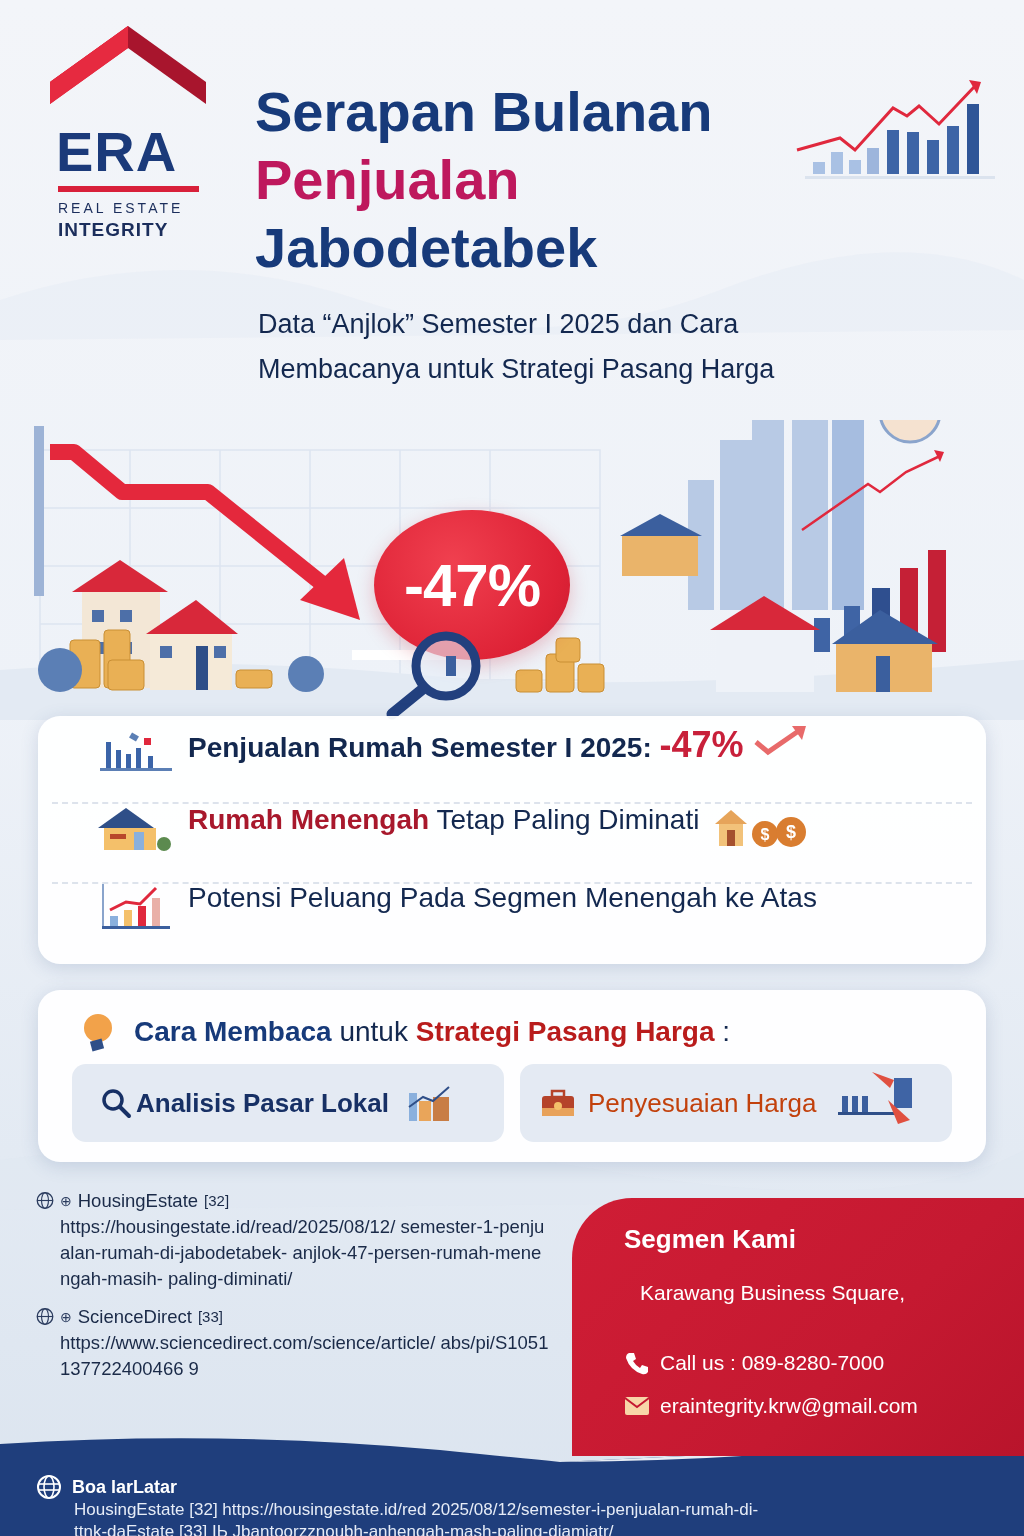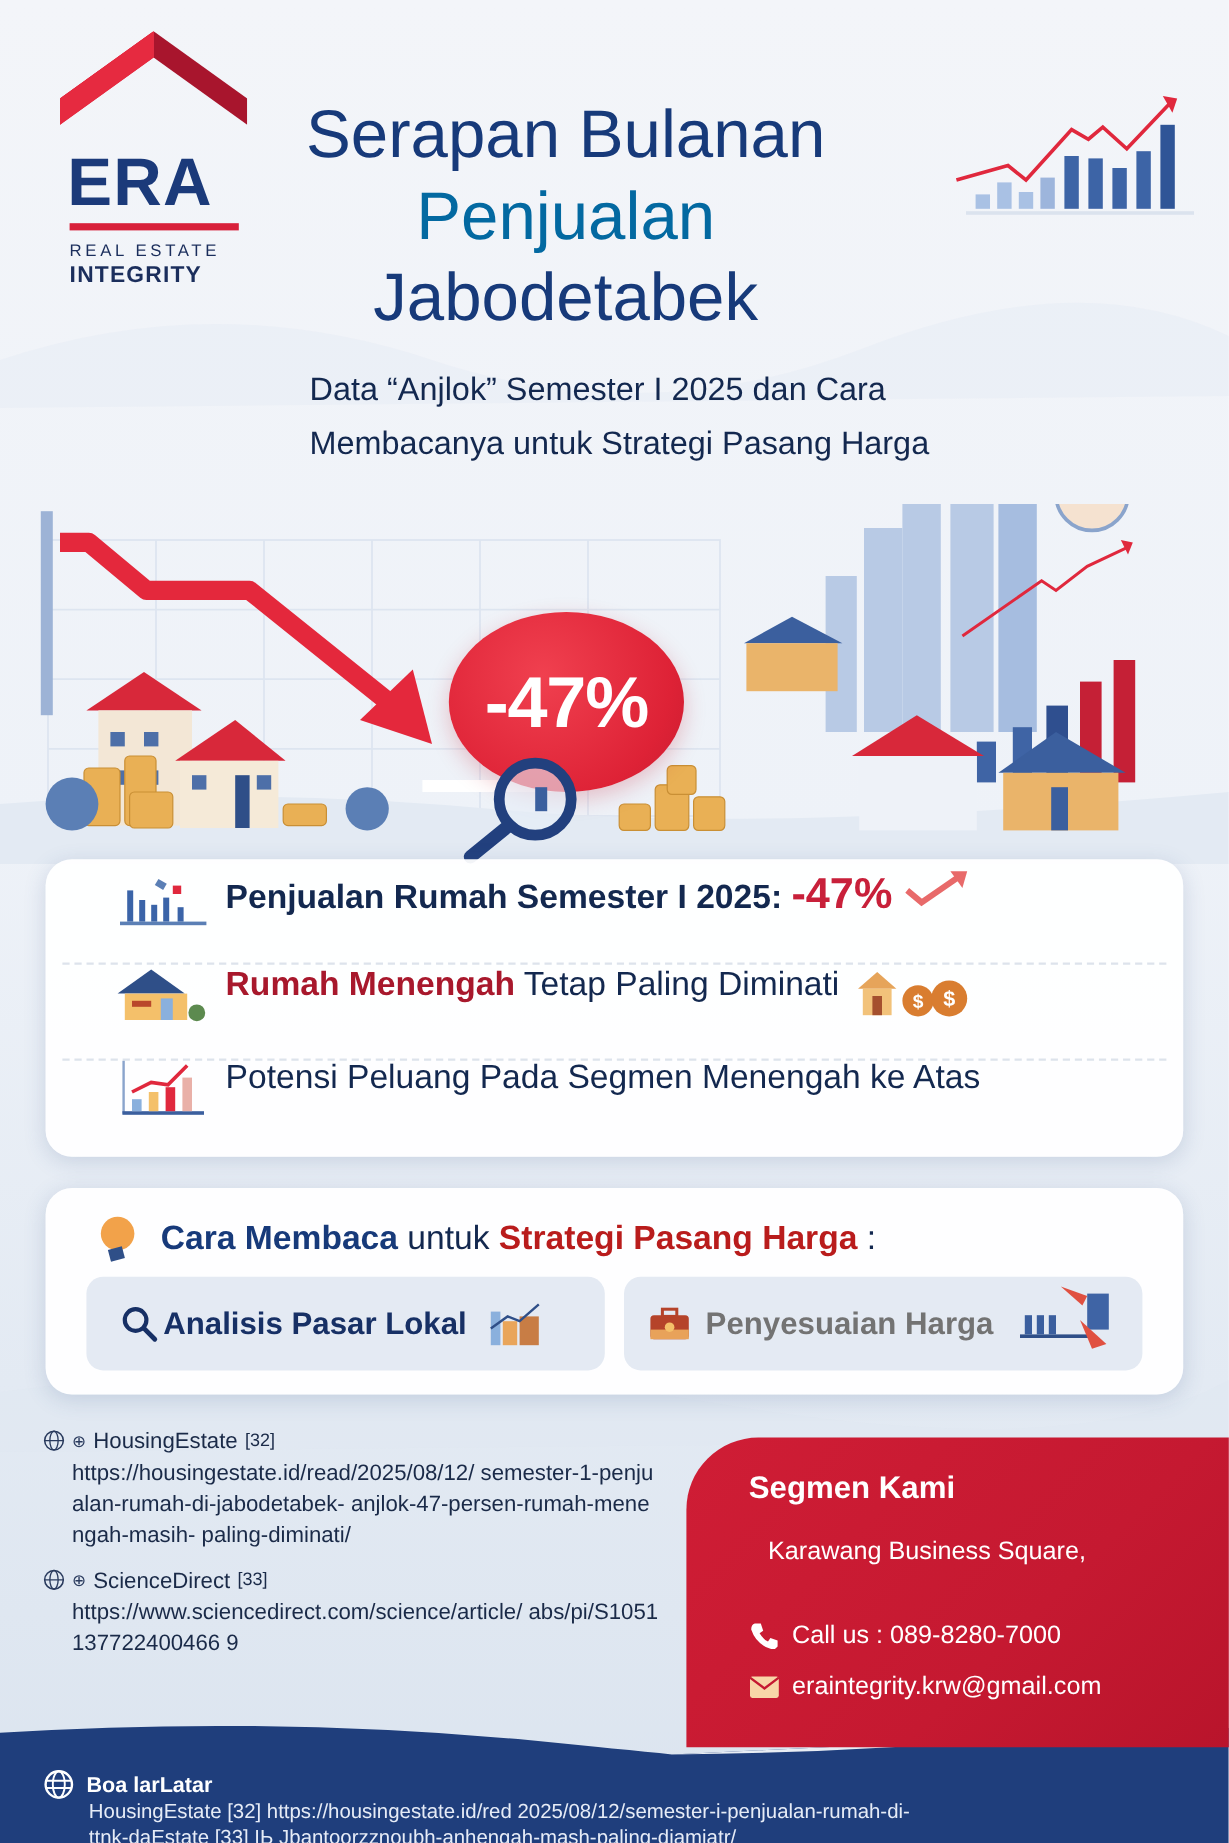--- a/index.html
+++ b/index.html
@@ -14,23 +14,23 @@
 
   
   .logo { left: 48px; top: 26px; width: 160px; height: 220px; }
   .logo-roof { left: 2px; top: 0; width: 156px; height: 100px; }
   .logo-era { left: 8px; top: 96px; font-family: "Liberation Sans", sans-serif; font-weight: 700; font-size: 56px; color: #1b3a7a; letter-spacing: 1px; line-height: 60px; }
   .logo-bar { left: 10px; top: 160px; width: 141px; height: 6px; background: #d8203a; }
   .logo-re { left: 10px; top: 174px; font-size: 14px; letter-spacing: 3px; color: #1b2e5c; font-family: "Liberation Sans", sans-serif; }
   .logo-int { left: 10px; top: 193px; font-size: 19px; font-weight: 700; color: #1b2e5c; letter-spacing: 1px; font-family: "Liberation Sans", sans-serif; }
 
   
-  .title { left: 255px; top: 78px; font-family: "Liberation Sans", sans-serif; font-weight: 400; font-size: 56px; line-height: 68px; text-align: center; }
+  .title { left: 255px; top: 78px; font-family: "Liberation Sans", sans-serif; font-weight: 700; font-size: 56px; line-height: 68px; }
   .title .l1 { color: #173a7a; display: block; }
-  .title .l2 { color: #0369a1; display: block; }
+  .title .l2 { color: #be185d; display: block; }
   .title .l3 { color: #173a7a; display: block; }
   .subtitle { left: 258px; top: 302px; width: 520px; font-size: 27px; line-height: 45px; color: #13284f; font-family: "Liberation Sans", sans-serif; }
 
   
   .hero { left: 0; top: 420px; width: 1024px; height: 300px; }
   .badge {
     left: 374px; top: 510px; width: 196px; height: 150px; border-radius: 50%;
     background: radial-gradient(circle at 40% 35%, #f0404f 0%, #de2236 70%, #c81b2f 100%);
     color: #fff; font-family: "Liberation Sans", sans-serif; font-weight: 700; font-size: 60px;
     display: flex; align-items: center; justify-content: center; letter-spacing: -1px;
@@ -55,21 +55,21 @@
     left: 38px; top: 990px; width: 948px; height: 172px; background: rgba(255,255,255,0.94);
     border-radius: 22px; box-shadow: 0 4px 18px rgba(60,90,140,0.18);
   }
   .strat-head { left: 40px; top: 20px; display: flex; align-items: center; }
   .strat-head .t { font-family: "Liberation Sans", sans-serif; font-size: 28px; margin-left: 16px; color: #13284f; }
   .strat-head .t .b1 { color: #173a7a; font-weight: 700; }
   .strat-head .t .b2 { color: #b91c1c; font-weight: 700; }
   .pill {
     position: absolute; top: 74px; height: 78px; background: #e4eaf3; border-radius: 14px;
     display: flex; align-items: center; font-family: "Liberation Sans", sans-serif; font-size: 26px;
-    color: #737373; cursor: pointer; font-weight: bold;
+    color: #c2410c; cursor: pointer;
   }
   .pill1 { left: 34px; width: 432px; padding-left: 28px; font-weight: 700; color: #173065; }
   .pill2 { left: 482px; width: 432px; padding-left: 20px; }
 
   
   .sources { left: 30px; top: 1188px; width: 520px; font-family: "Liberation Sans", sans-serif; font-size: 18.5px; color: #1a2a48; line-height: 26px; }
   .src { display: flex; margin-bottom: 12px; }
   .src .gl { width: 30px; flex: 0 0 auto; padding-top: 3px; }
   .src .body { flex: 1; }
   .src .name { display: flex; align-items: center; gap: 6px; }

